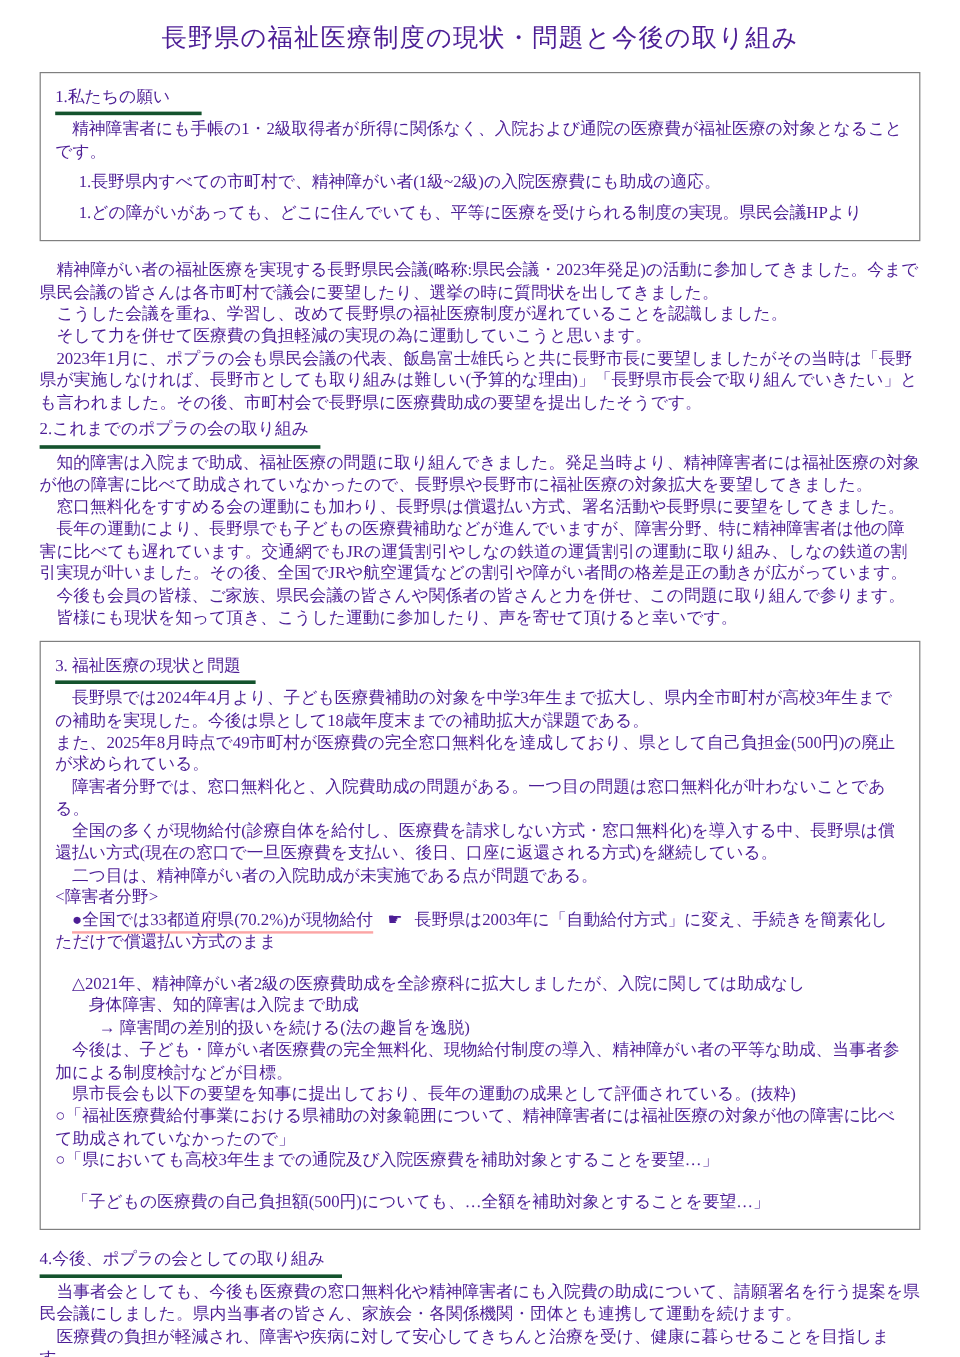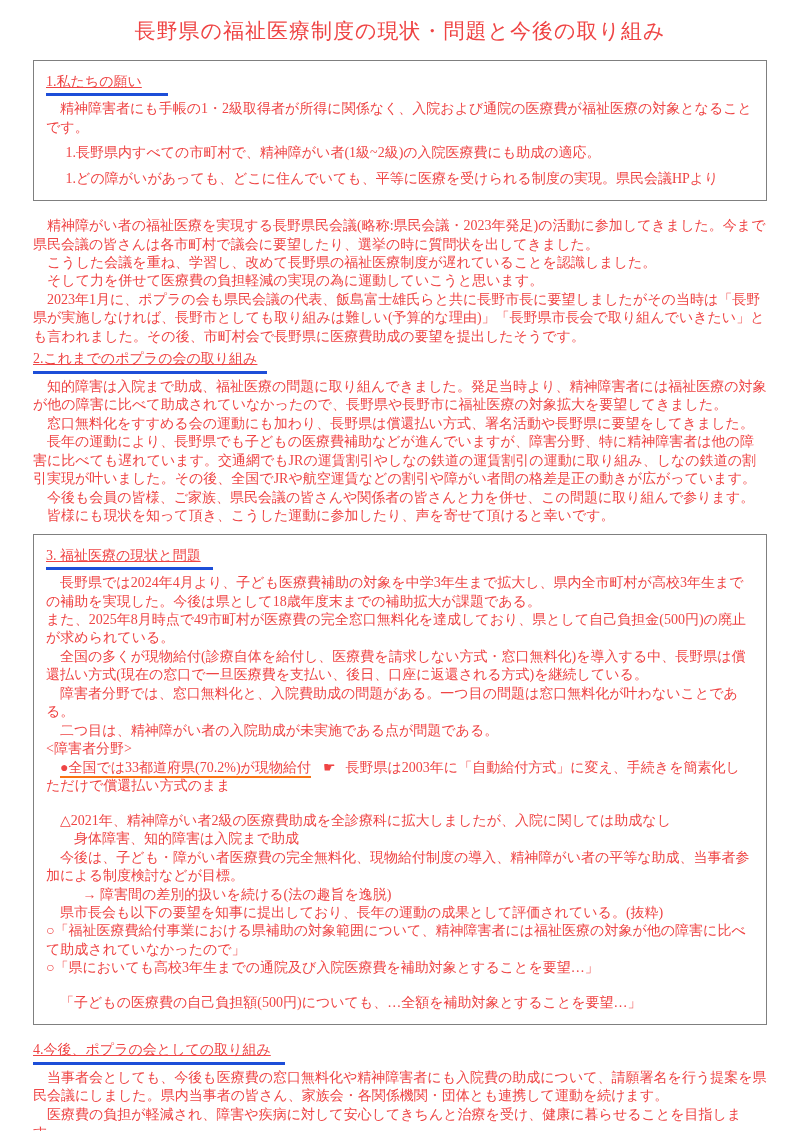--- a/index.html
+++ b/index.html
@@ -8,57 +8,56 @@
     height: 1131px;
     background: #ffffff;
     overflow: hidden;
   }
   .doc {
     box-sizing: border-box;
     width: 800px;
     height: 1131px;
     padding: 14px 33px 0 33px;
     font-family: "Liberation Serif", "DejaVu Serif", serif;
-    color: #ef4444;
+    color: #4c1d95;
     font-size: 14px;
     line-height: 1.32;
   }
   .title {
     text-align: center;
     font-size: 21px;
     font-weight: 500;
     letter-spacing: 1px;
     margin: 4px 0 14px 0;
   }
   .framed {
     border: 1px solid #7f7f7f;
     padding: 8px 12px 12px 12px;
     margin: 0 0 16px 0;
     background: #fff;
   }
   .sec-head { margin: 4px 0 4px 0; font-weight: 500; }
   .sec-head .hd {
     display: inline-block;
-    border-bottom: 3px solid #1d4ed8;
+    border-bottom: 3px solid #14532d;
     padding-bottom: 2px;
-    text-decoration: underline;
   }
   .ext26 { padding-right: 26px; }
   .ext14 { padding-right: 14px; }
   .ext12 { padding-right: 12px; }
   .ext10 { padding-right: 10px; }
   .p { margin: 0; }
   .ind { text-indent: 1em; }
   .pl1 { padding-left: 1em; margin-top: 16px; }
   .pl15 { padding-left: 1.4em; }
   .pl2 { padding-left: 2em; }
   .pl26 { padding-left: 2.6em; }
   .mt6 { margin-top: 7px; }
   .u-thick {
-    border-bottom: 2px solid #f97316;
+    border-bottom: 2px solid #fca5a5;
     padding-bottom: 1px;
   }
   .pointer-gap { padding: 0 10px 0 12px; }
   .inline-label {
     display: inline-block;
     border-bottom: 3px solid #0a0a0a;
     padding-bottom: 1px;
     margin-right: 10px;
   }
   .gap-m { height: 8px; }
@@ -94,34 +93,34 @@
   <p class="p ind">皆様にも現状を知って頂き、こうした運動に参加したり、声を寄せて頂けると幸いです。</p>
 
   <div class="gap-m"></div>
 
   <div class="framed">
     <div class="sec-head">
       <span class="hd ext12">3.  福祉医療の現状と問題</span>
     </div>
     <p class="p ind">長野県では2024年4月より、子ども医療費補助の対象を中学3年生まで拡大し、県内全市町村が高校3年生までの補助を実現した。今後は県として18歳年度末までの補助拡大が課題である。</p>
     <p class="p">また、2025年8月時点で49市町村が医療費の完全窓口無料化を達成しており、県として自己負担金(500円)の廃止が求められている。</p>
+    <p class="p ind">障害者分野では、窓口無料化と、入院費助成の問題がある。一つ目の問題は窓口無料化が叶わないことである。</p>
     <p class="p ind">全国の多くが現物給付(診療自体を給付し、医療費を請求しない方式・窓口無料化)を導入する中、長野県は償還払い方式(現在の窓口で一旦医療費を支払い、後日、口座に返還される方式)を継続している。</p>
-    <p class="p ind">障害者分野では、窓口無料化と、入院費助成の問題がある。一つ目の問題は窓口無料化が叶わないことである。</p>
     <p class="p ind">二つ目は、精神障がい者の入院助成が未実施である点が問題である。</p>
     <p class="p">&lt;障害者分野&gt;</p>
 
     <p class="p ind">
       <span class="u-thick">●全国では33都道府県(70.2%)が現物給付</span><span class="pointer-gap">☛</span><span>長野県は2003年に「自動給付方式」に変え、手続きを簡素化しただけで償還払い方式のまま</span>
     </p>
 
     <p class="p pl1">△2021年、精神障がい者2級の医療費助成を全診療科に拡大しましたが、入院に関しては助成なし</p>
     <p class="p pl2">身体障害、知的障害は入院まで助成</p>
+    <p class="p pl26">→ 障害間の差別的扱いを続ける(法の趣旨を逸脱)</p>
+
     <p class="p ind">今後は、子ども・障がい者医療費の完全無料化、現物給付制度の導入、精神障がい者の平等な助成、当事者参加による制度検討などが目標。</p>
-
-    <p class="p pl26">→ 障害間の差別的扱いを続ける(法の趣旨を逸脱)</p>
     <p class="p ind">県市長会も以下の要望を知事に提出しており、長年の運動の成果として評価されている。(抜粋)</p>
 
     <p class="p">○「福祉医療費給付事業における県補助の対象範囲について、精神障害者には福祉医療の対象が他の障害に比べて助成されていなかったので」</p>
     <p class="p">○「県においても高校3年生までの通院及び入院医療費を補助対象とすることを要望…」</p>
     <p class="p pl1">「子どもの医療費の自己負担額(500円)についても、…全額を補助対象とすることを要望…」</p>
   </div>
 
   <div class="sec-head">
     <span class="hd ext14">4.今後、ポプラの会としての取り組み</span>
   </div>

